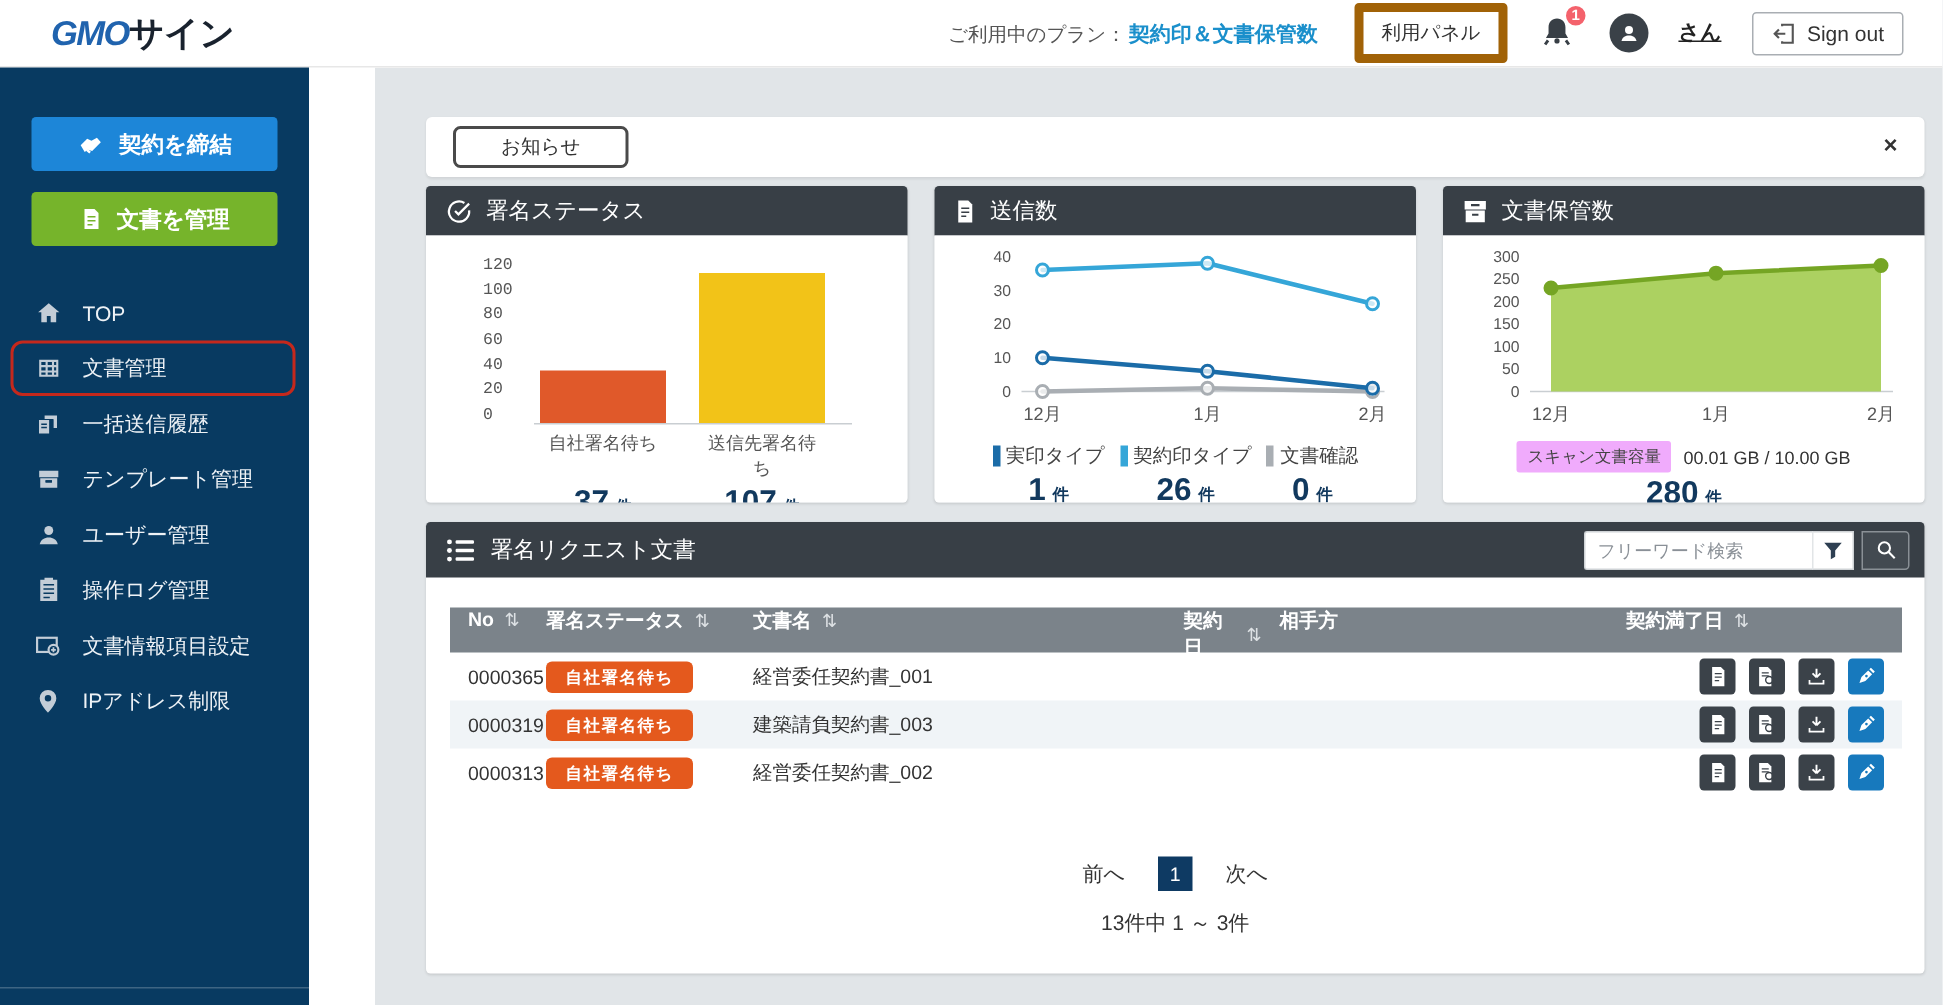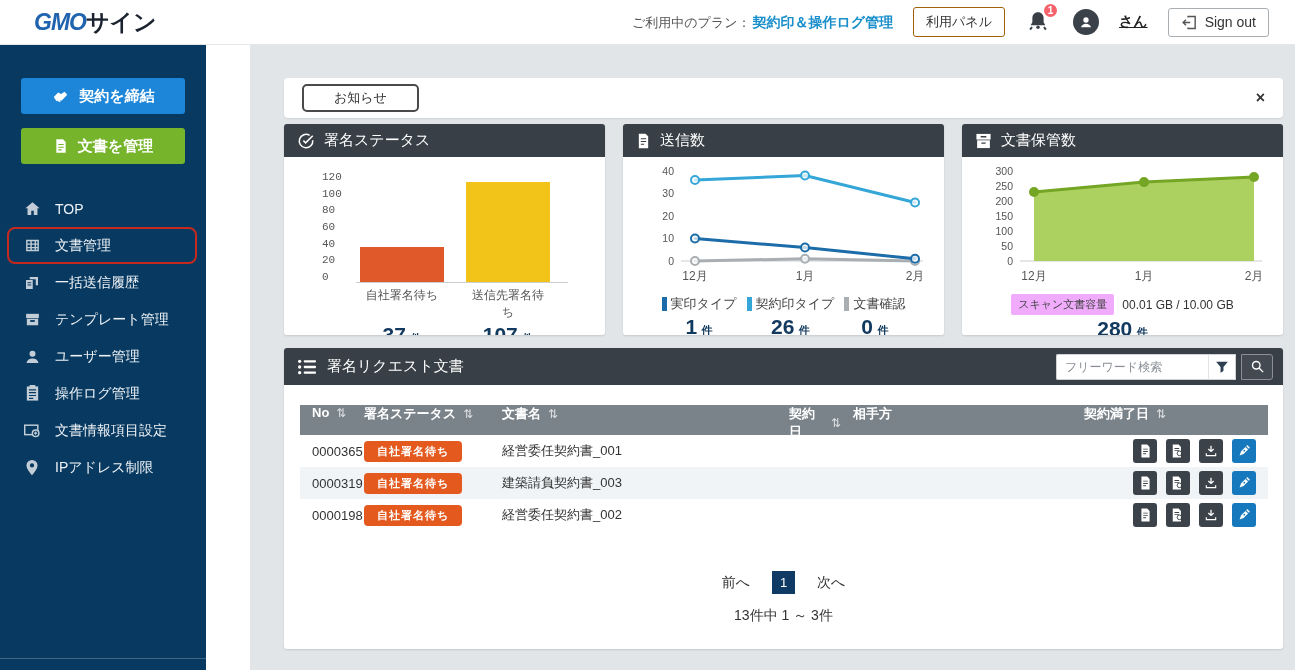--- a/index.html
+++ b/index.html
@@ -6,21 +6,21 @@
   body { font-family:"Liberation Sans","DejaVu Sans",sans-serif; width:1295px; height:670px; overflow:hidden; background:#fff; }
   .app { width:1295px; height:670px; position:relative; }
 
   
   header { height:45px; background:#fff; border-bottom:1px solid #e7e7e7; display:flex; align-items:center; padding:0 26px 0 34px; position:relative; }
   .logo { font-size:23px; font-weight:bold; font-style:italic; letter-spacing:-1px; cursor:pointer; }
   .logo .g { color:#2063ae; } .logo .s { color:#19222e; font-style:normal; letter-spacing:0; }
   .plan { position:absolute; left:632px; top:0; height:45px; display:flex; align-items:center; font-size:13px; color:#555; }
   .plan b { color:#1a8fcb; font-size:14px; margin-left:2px; cursor:pointer; }
   .hdr-right { margin-left:auto; display:flex; align-items:center; gap:20px; }
-  .panel-btn { border:1px solid #a16207; border-radius:3px; background:#fff; font-size:13px; color:#333; padding:5px 12px; cursor:pointer; font-family:inherit; }
+  .panel-btn { border:6px solid #a16207; border-radius:3px; background:#fff; font-size:13px; color:#333; padding:5px 12px; cursor:pointer; font-family:inherit; }
   .bell-wrap { position:relative; cursor:pointer; width:28px; height:28px; }
   .badge-dot { position:absolute; top:-6px; right:-6px; background:#f4626c; color:#fff; font-size:10px; font-weight:bold; width:17px; height:17px; border-radius:50%; display:flex; align-items:center; justify-content:center; border:2px solid #fff; }
   .avatar-circle { width:26px; height:26px; border-radius:50%; background:#3a4148; display:flex; align-items:center; justify-content:center; cursor:pointer; }
   .username { font-size:14px; font-weight:bold; color:#222; text-decoration:underline; cursor:pointer; }
   .signout-btn { border:1px solid #a9aeb3; border-radius:3px; background:#fff; display:flex; align-items:center; gap:7px; font-size:14px; color:#333; padding:5px 12px; cursor:pointer; font-family:inherit; }
 
   .shell { display:flex; height:625px;gap:44px; }
 
   
   aside { width:206px; background:#083a61; height:625px; flex:none; position:relative; padding-top:33px; }
@@ -101,21 +101,21 @@
 
 <div class="app">
 
   <header>
     <div class="logo">
       <span class="g">GMO</span><span class="s">サイン</span>
     </div>
     <div class="plan">
       <span>ご利用中のプラン</span>
         <span>：</span>
-        <b>契約印＆操作ログ管理</b>
+        <b>契約印＆文書保管数</b>
     </div>
     <div class="hdr-right">
       <button class="panel-btn">利用パネル</button>
       <div class="bell-wrap">
         <span>
           <svg width="26" height="26" viewBox="0 0 24 24">
               <path fill="#383f46" d="M12 4c-3.2 0-5.2 2.3-5.2 5.4v3.8L5.2 16h13.6l-1.6-2.8V9.4C17.2 6.3 15.2 4 12 4z"></path>
               <circle cx="12" cy="17.8" r="1.6" fill="#383f46"></circle>
               <path stroke="#383f46" stroke-width="1.8" d="M6.5 17.5l-1.8 2.5M17.5 17.5l1.8 2.5"></path>
             </svg>
@@ -544,21 +544,21 @@
         <span>
                       <svg width="14" height="14" viewBox="0 0 24 24">
                         <path fill="#fff" d="M4.5 19.5l2.3-6.8L14.5 5l4.5 4.5-7.7 7.7zM15.8 3.7l1.8-1.8 4.5 4.5-1.8 1.8z"></path>
                         <circle cx="12.5" cy="11.5" r="1.5" fill="#1779bd"></circle>
                       </svg>
                     </span>
       </button>
     </div>
   </div>
               <div class="tr">
-    <div class="td c0">0000198</div>
+    <div class="td c0">0000313</div>
     <div class="td c1"><span class="status-badge">自社署名待ち</span></div>
     <div class="td c2">経営委任契約書_002</div>
     <div class="td c3"></div>
     <div class="td c4"></div>
     <div class="td c5"></div>
     <div class="row-actions">
       <button class="act-btn">
         <span>
                       <svg width="13" height="14" viewBox="0 0 20 24">
                         <path fill="#fff" d="M3 1h10l4 4v18H3z"></path>

